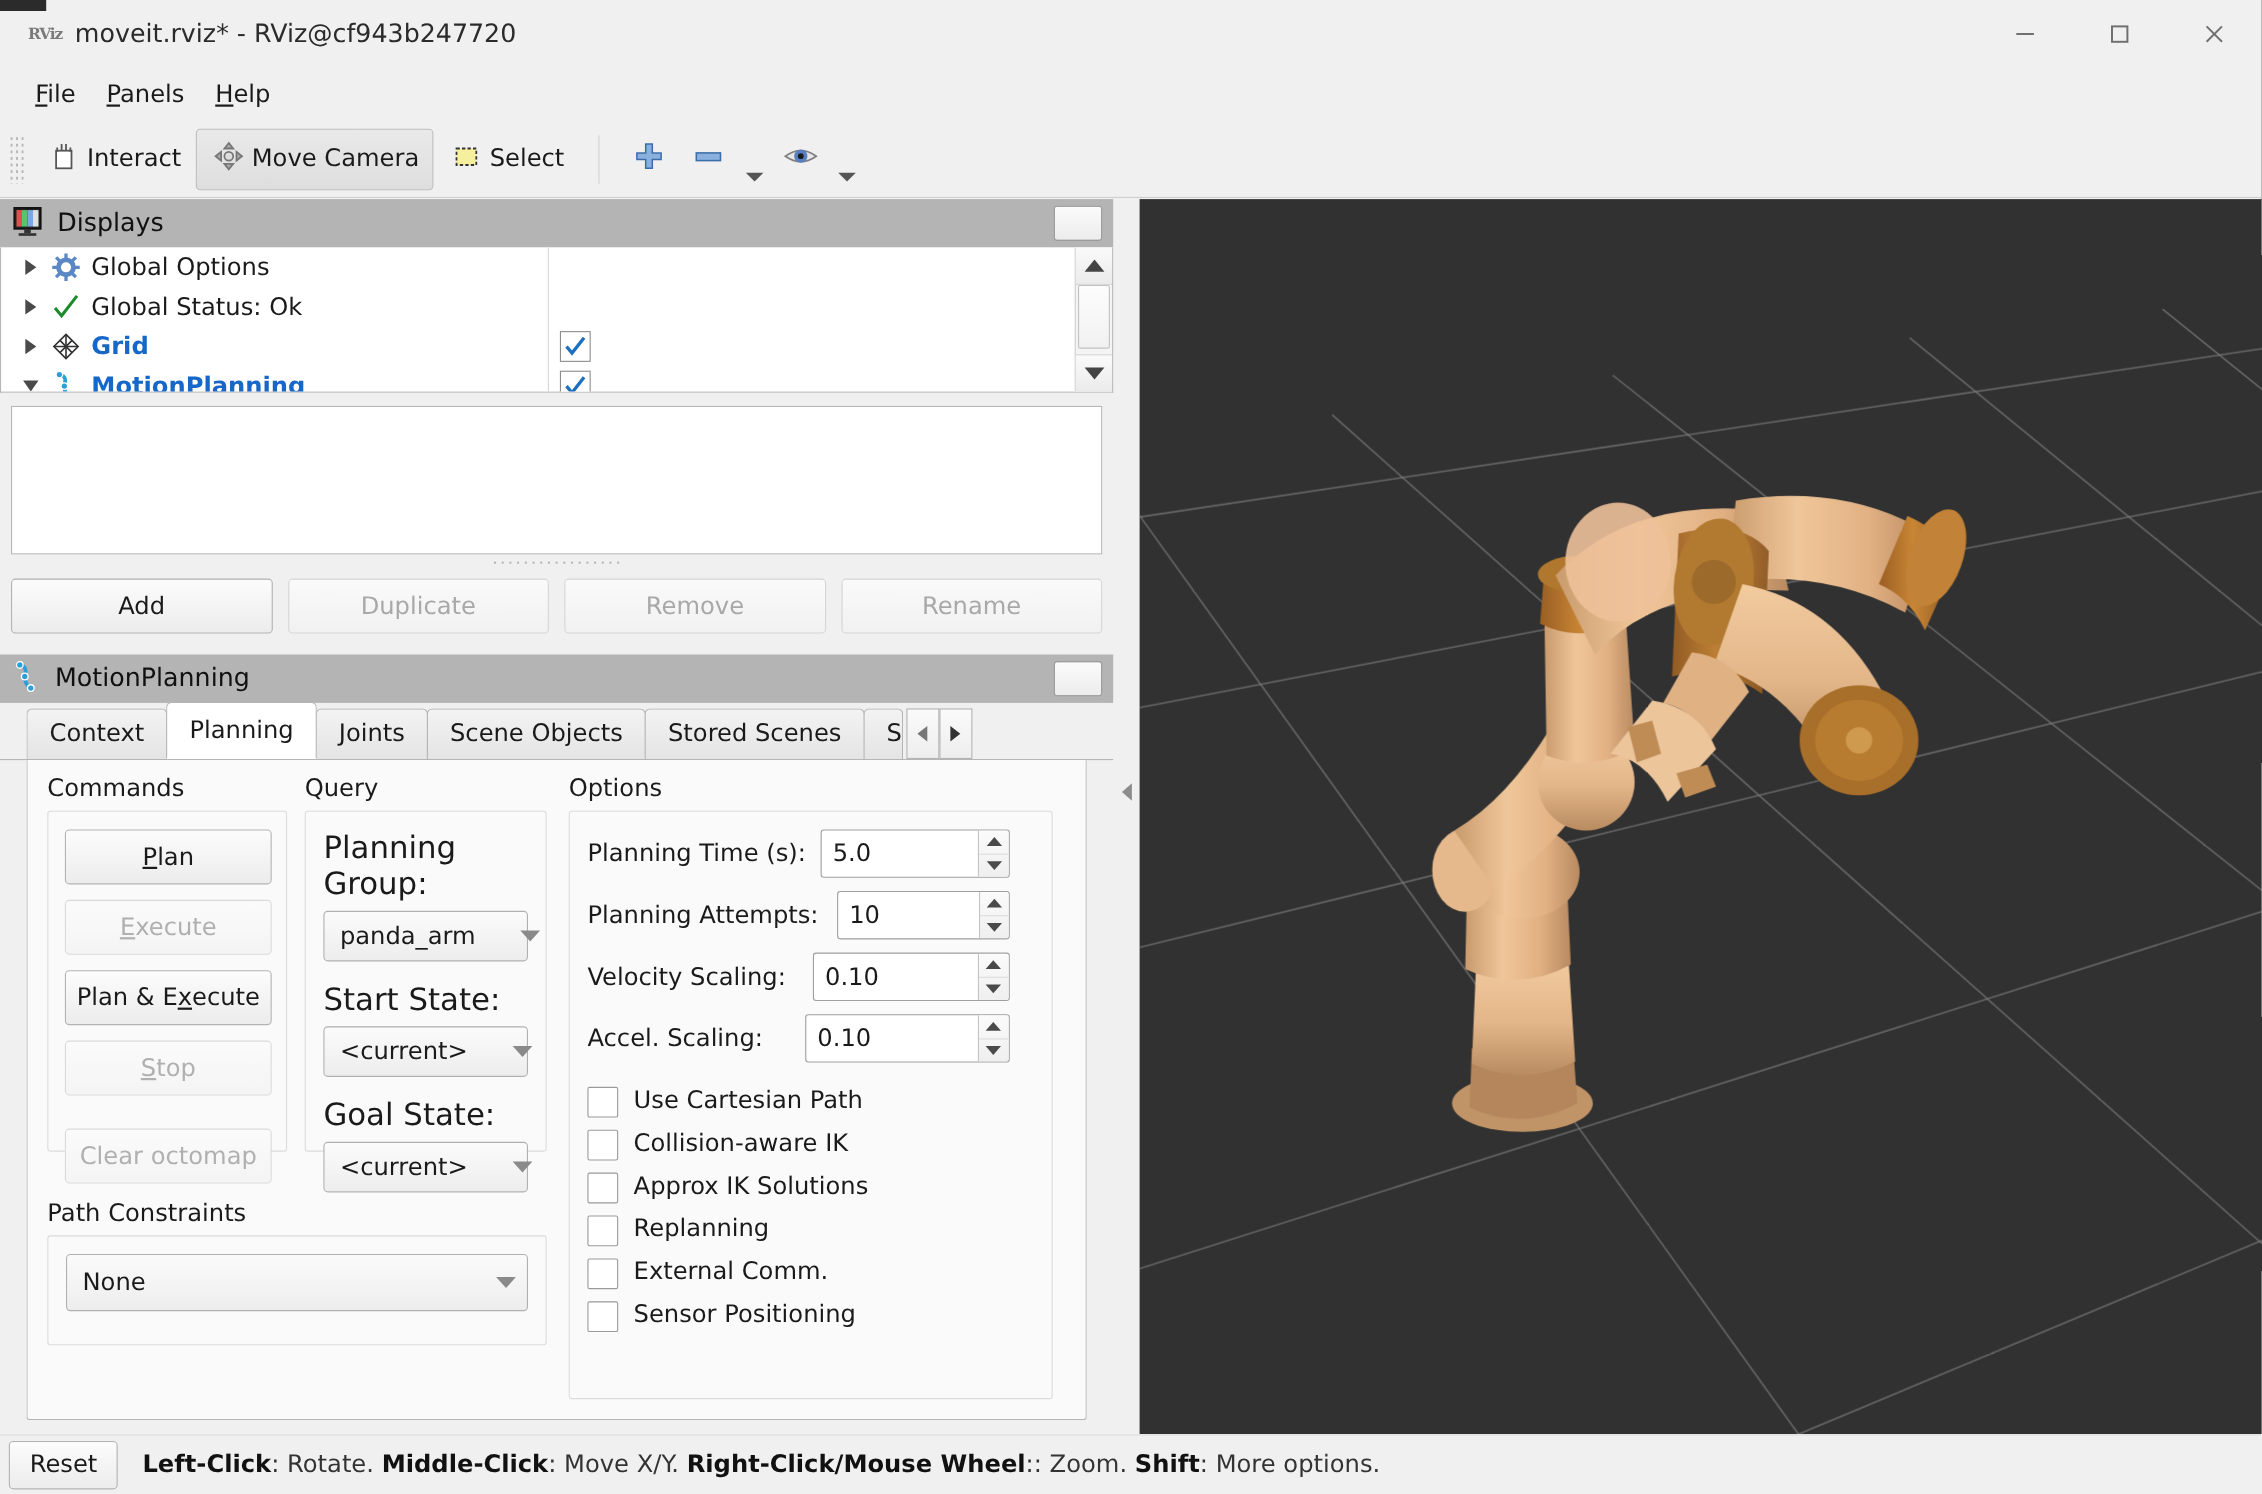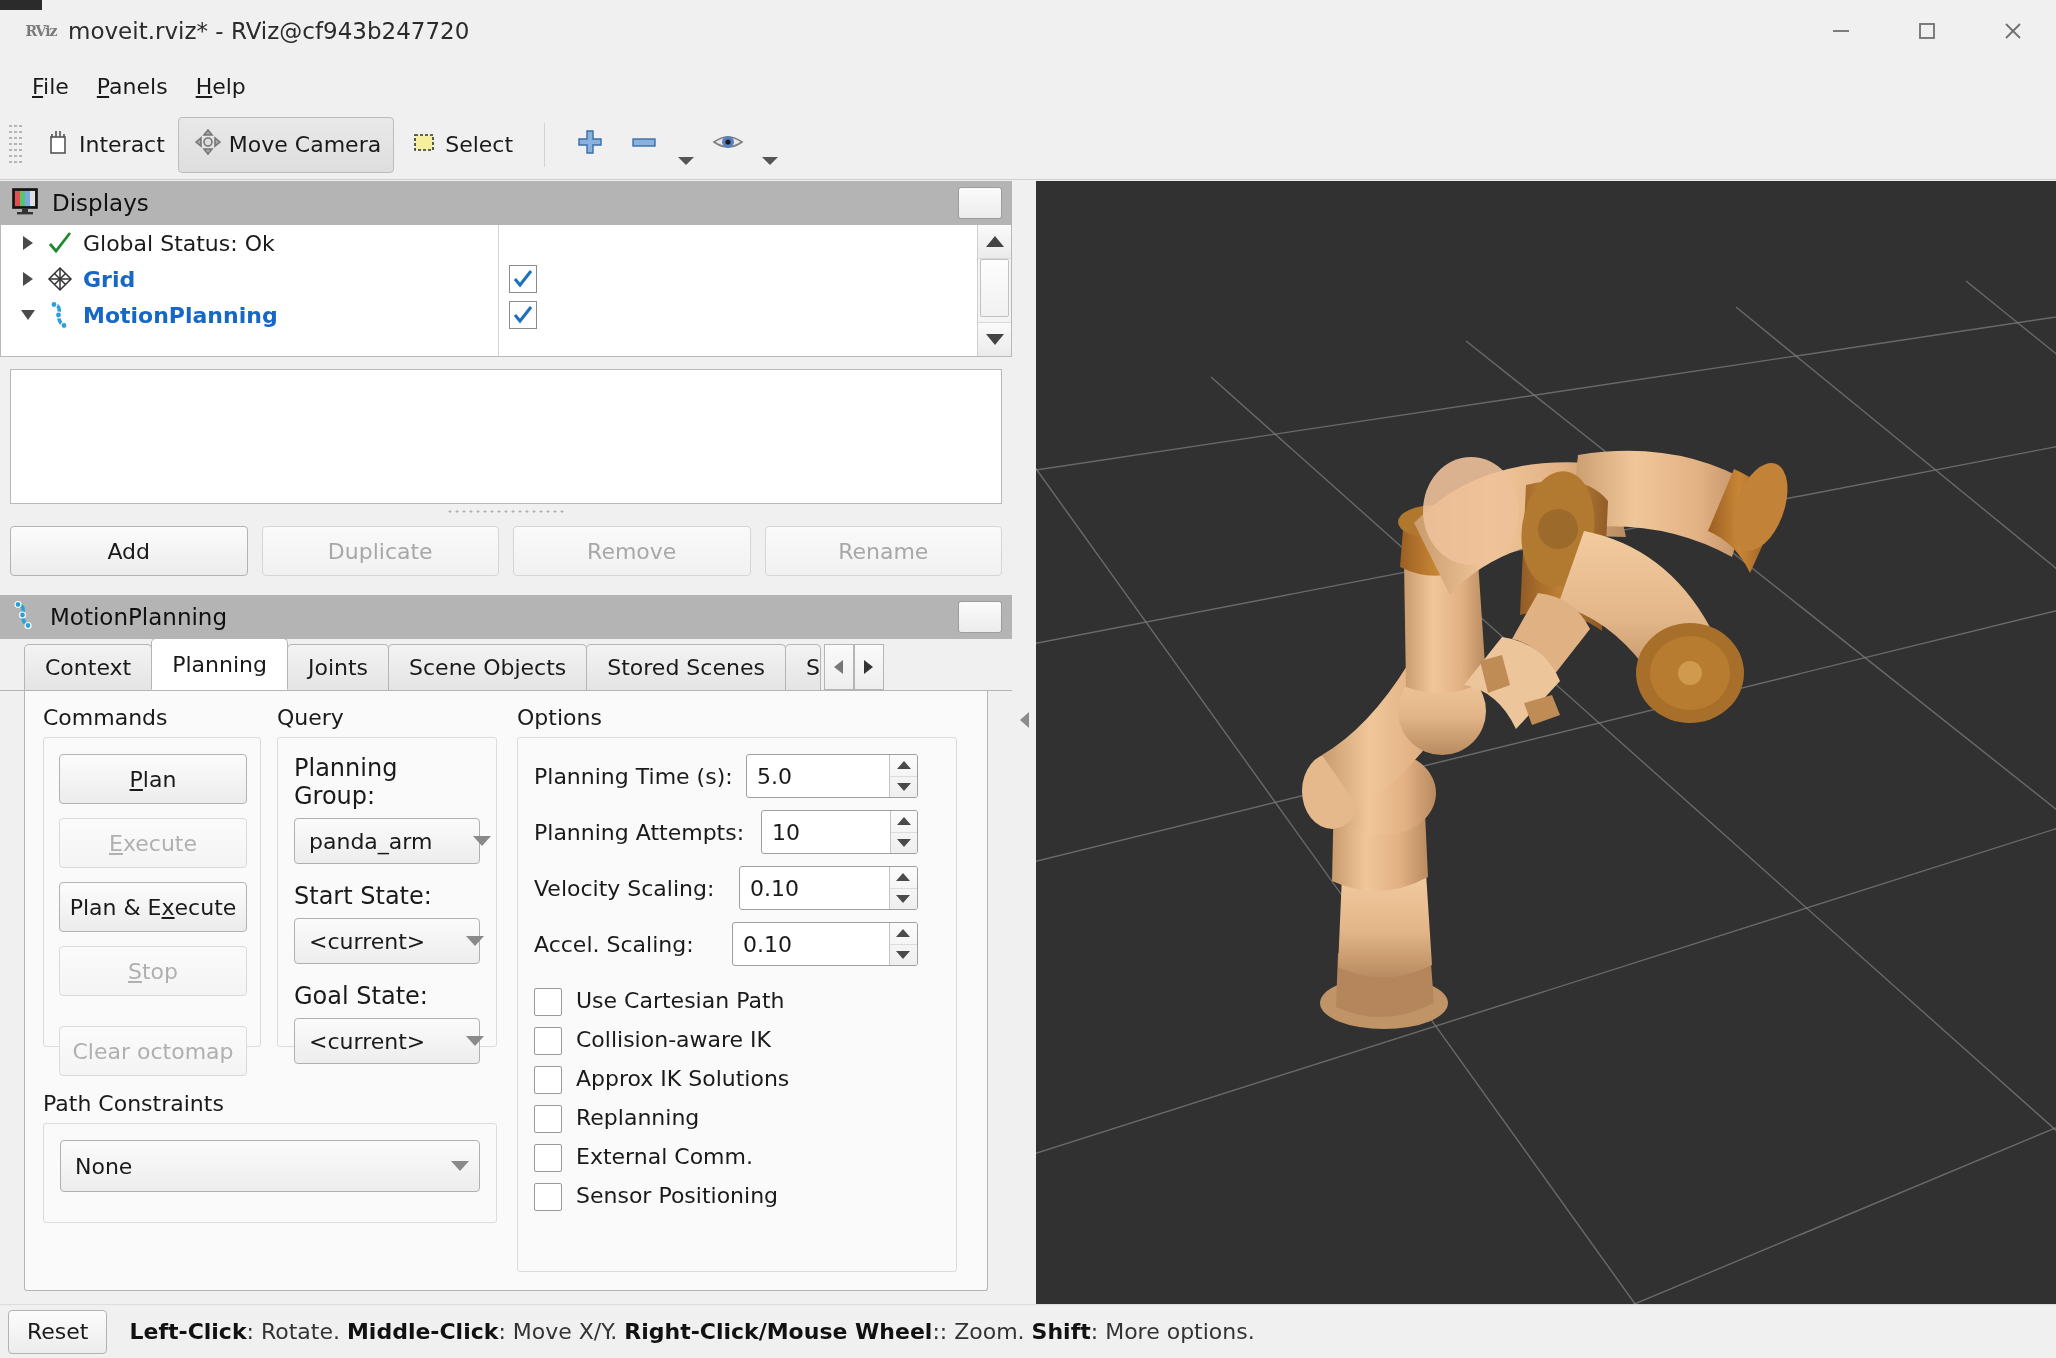--- a/index.html
+++ b/index.html
@@ -197,21 +197,21 @@
     position: absolute; border: 1px solid #dcdcdc; border-radius: 3px; background: #fafafa;
   }
   .cmd-btn {
     width: 188px; height: 50px; border-radius: 4px; border: 1px solid #b3b3b3;
     background: linear-gradient(#fcfcfc, #ececec); font-size: 22px; color: #1a1a1a;
     display: flex; align-items: center; justify-content: center; margin-bottom: 14px;
   }
   .cmd-btn.disabled { color: #b0b0b0; border-color: #dadada; background: linear-gradient(#fbfbfb, #f4f4f4); }
   .cmd-btn .acc { text-decoration: underline; }
 
-  .q-label { font-size: 24px; color: #1a1a1a; margin-bottom: 8px; }
+  .q-label { font-size: 28px; color: #1a1a1a; margin-bottom: 8px; }
   .combo {
     height: 46px; border: 1px solid #b0b0b0; border-radius: 4px;
     background: linear-gradient(#fbfbfb, #ededed);
     display: flex; align-items: center; padding: 0 10px 0 14px;
     font-size: 22px; color: #1a1a1a; justify-content: space-between;
     margin-bottom: 18px;
     gap: 31px;
   }
   .combo .arrow {
     width: 0; height: 0; border-left: 9px solid transparent; border-right: 9px solid transparent;
@@ -400,20 +400,44 @@
           <rect x="7" y="25" width="16" height="2.4" fill="#333"></rect>
         </svg>
       </span>
       <span class="panel-header-title">Displays</span>
       <div class="panel-float-btn"></div>
     </div>
 
     <div class="displays-body">
       <div class="tree-col-split"></div>
 
+      <div class="tree-row">
+        <div class="twisty">
+            <div class="tri-r"></div>
+          </div>
+        <div class="tree-icon">
+          <svg width="28" height="28" viewBox="0 0 28 28">
+            <g fill="#5b87c4">
+              <circle cx="14" cy="14" r="9"></circle>
+            </g>
+            <circle cx="14" cy="14" r="4.6" fill="#fff"></circle>
+            <g stroke="#5b87c4" stroke-width="3">
+              <line x1="14" y1="1.5" x2="14" y2="6"></line>
+                <line x1="14" y1="22" x2="14" y2="26.5"></line>
+              <line x1="1.5" y1="14" x2="6" y2="14"></line>
+                <line x1="22" y1="14" x2="26.5" y2="14"></line>
+              <line x1="5" y1="5" x2="8.2" y2="8.2"></line>
+                <line x1="19.8" y1="19.8" x2="23" y2="23"></line>
+              <line x1="23" y1="5" x2="19.8" y2="8.2"></line>
+                <line x1="8.2" y1="19.8" x2="5" y2="23"></line>
+            </g>
+          </svg>
+        </div>
+        <div class="tree-label">Global Options</div>
+      </div>
 
       <div class="tree-row">
         <div class="twisty">
             <div class="tri-r"></div>
           </div>
         <div class="tree-icon">
           <svg width="28" height="28" viewBox="0 0 28 28">
               <path d="M4 15 L10 22 L24 4" fill="none" stroke="#1d8a2d" stroke-width="2.8"></path>
             </svg>
         </div>

